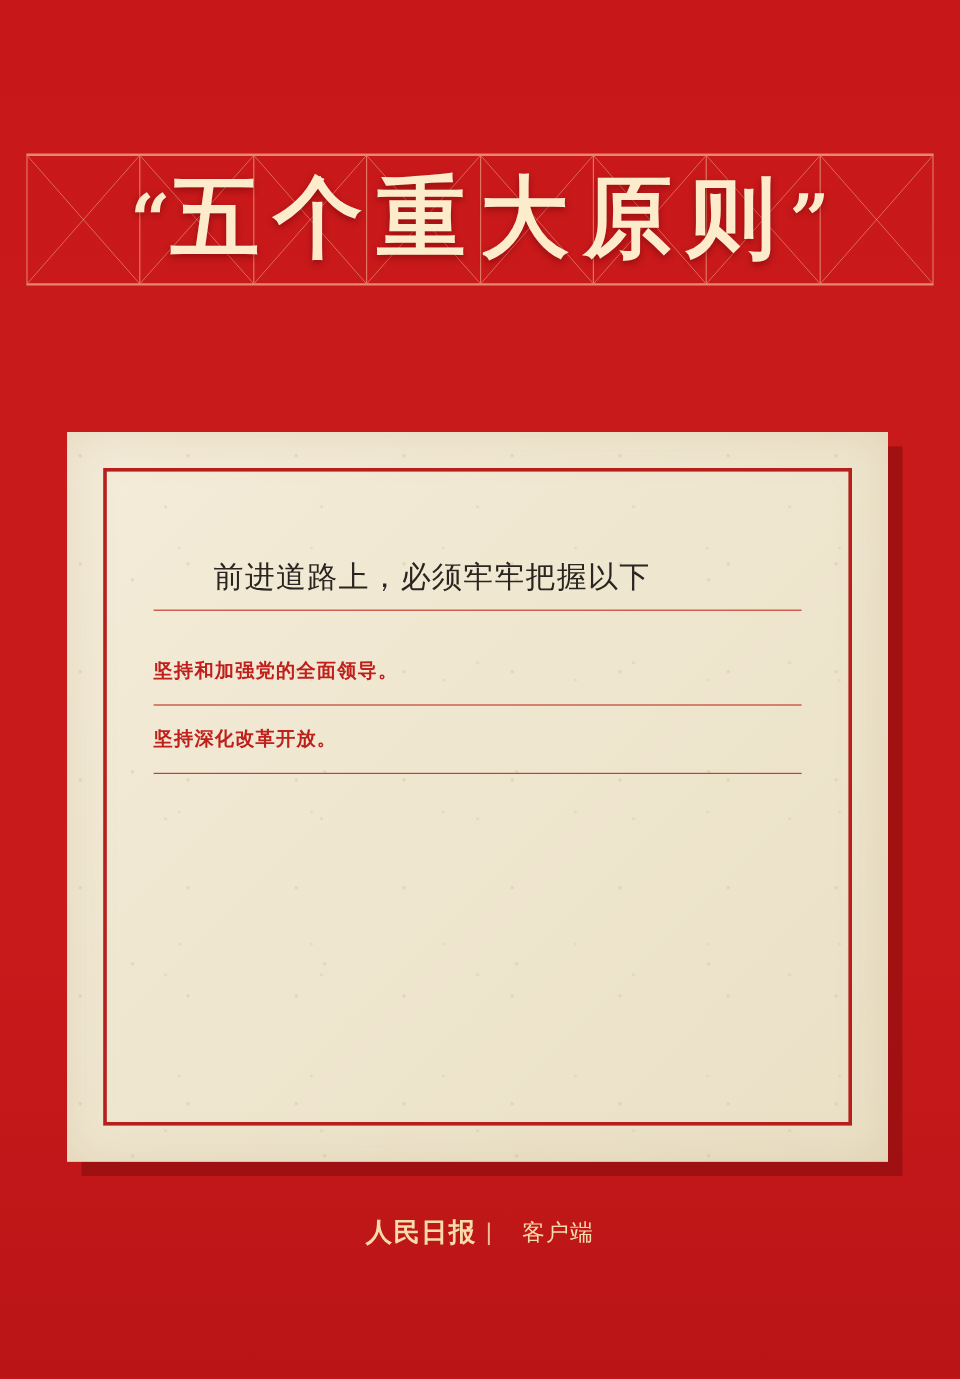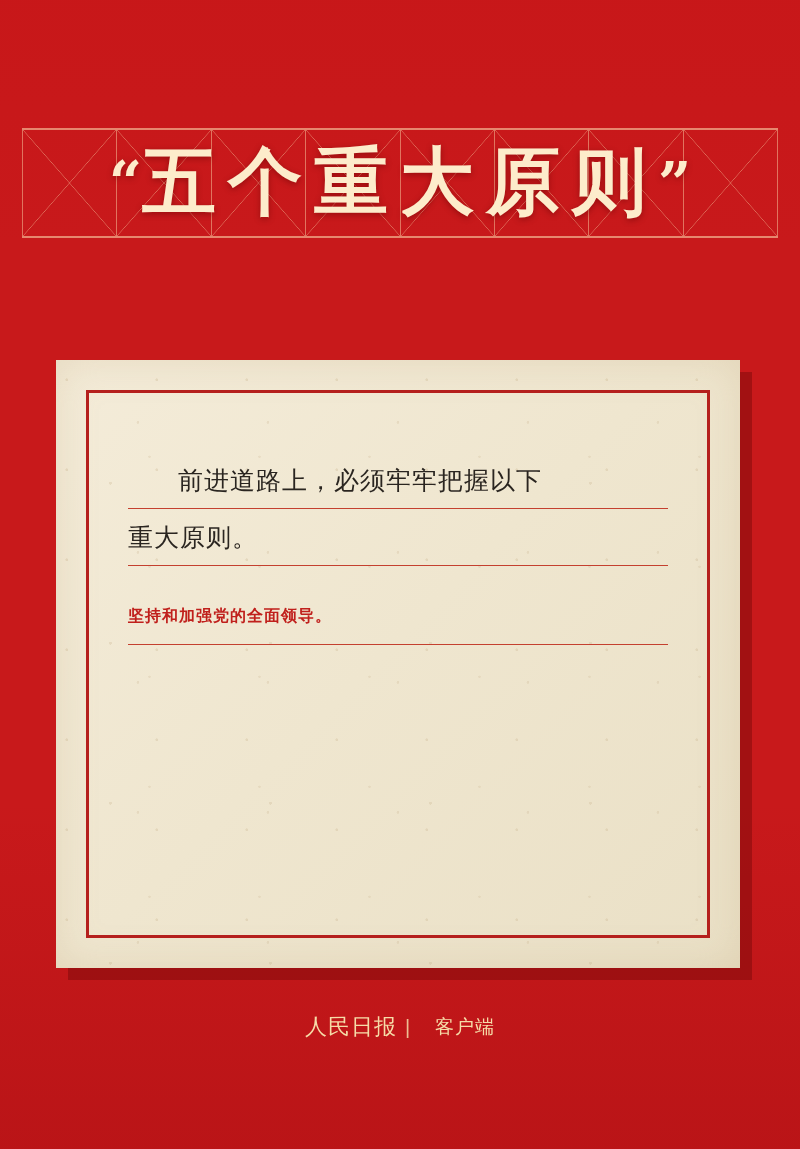--- a/index.html
+++ b/index.html
@@ -156,21 +156,21 @@
     right: 0;
     top: 1012px;
     display: flex;
     align-items: center;
     justify-content: center;
     gap: 8px;
   }
   .footer-brand {
     color: #f6dca8;
     font-family: "DejaVu Serif", serif;
-    font-weight: normal;
+    font-weight: bold;
     font-size: 22px;
     letter-spacing: 1px;
   }
   .footer-sep {
     color: #f6dca8;
     font-size: 20px;
     opacity: 0.85;
   }
   .footer-sub {
     color: #f6dca8;
@@ -202,23 +202,23 @@
       <span class="quote">”</span>
   </div>
 </div>
 
 <div class="card-shadow"></div>
 <div class="card">
   <div class="card-inner-border"></div>
 
   <div class="lines">
     <div class="line intro first">前进道路上，必须牢牢把握以下</div>
-    <div class="line intro">重大原则。</div>
     <div class="line spacer"></div>
     <div class="line principle">坚持和加强党的全面领导。</div>
+    <div class="line principle">坚持深化改革开放。</div>
   </div>
 </div>
 
 <div class="footer">
   <span class="footer-brand">人民日报</span>
   <span class="footer-sep">|</span>
   <span class="footer-sub">客户端</span>
 </div>
 
 </body></html>

